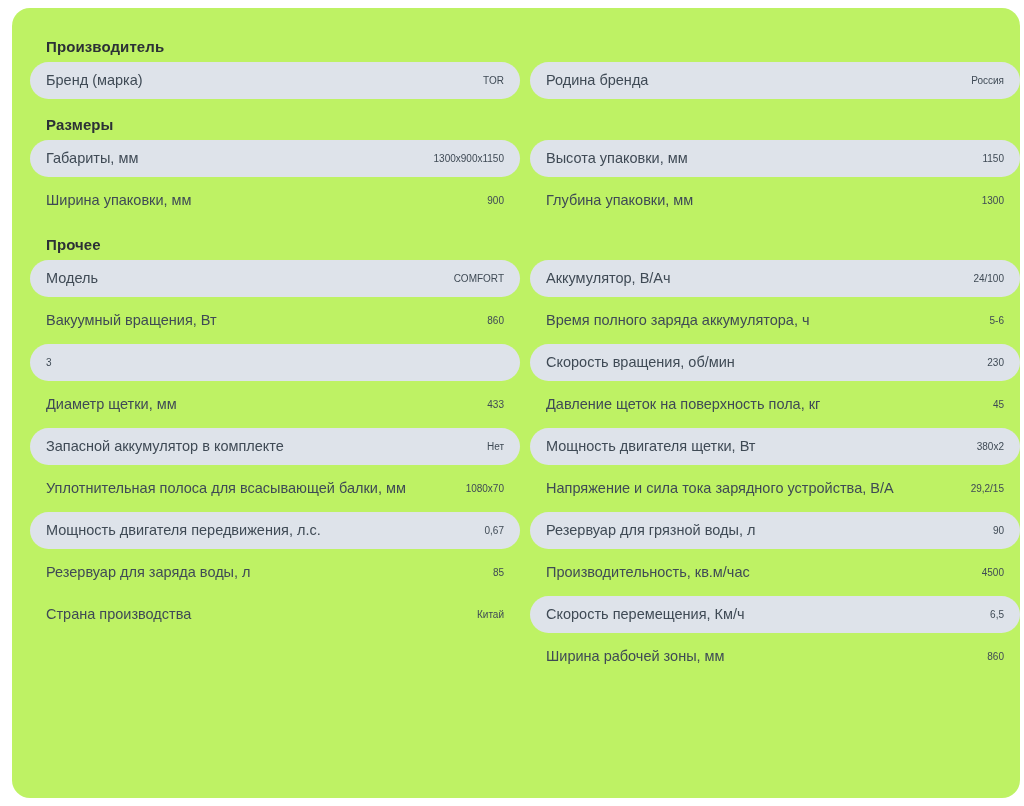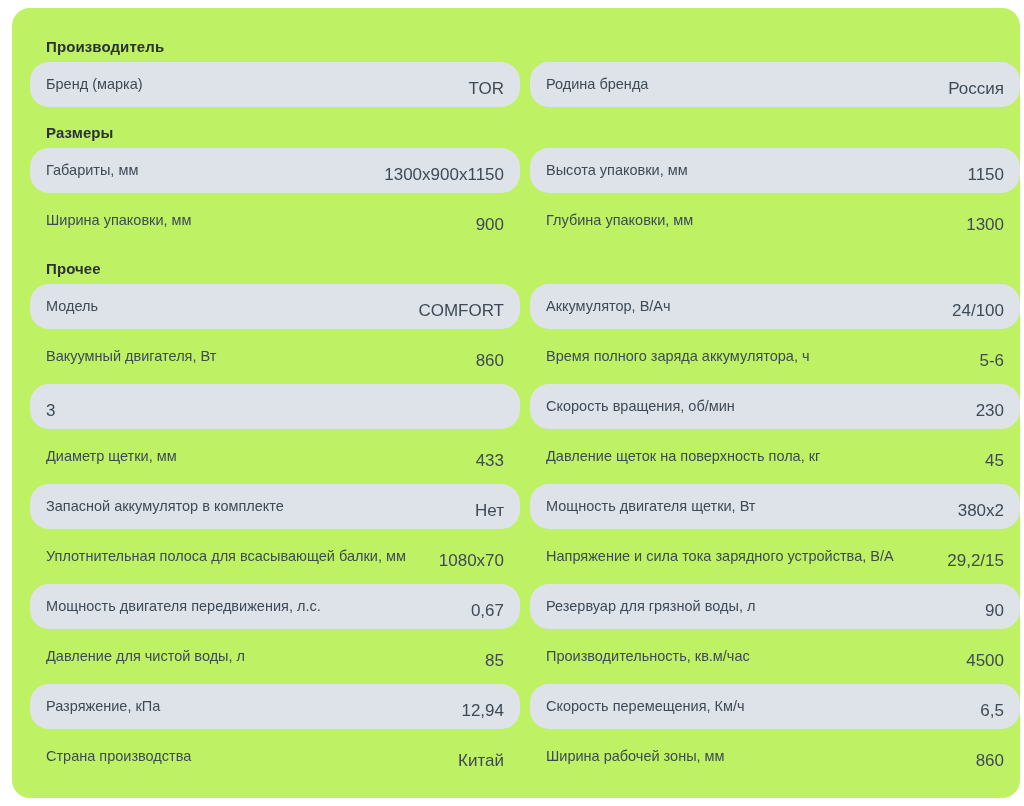--- a/index.html
+++ b/index.html
@@ -77,27 +77,26 @@
 
   .spec-row .row-label {
     font-size: 14.5px;
     line-height: 21px;
     color: #3f4a55;
     flex: 1 1 auto;
     min-width: 0;
   }
 
   .spec-row .row-value {
-    font-size: 17px;
+    font-size: 10px;
     line-height: 21px;
     color: #3f4a55;
     text-align: right;
     white-space: nowrap;
     flex: 0 0 auto;
-    margin-top: 8px;
   }
 
   .spacer-sm {
     height: 6px;
   }
 </style>
 </head>
 <body>
 
 <div class="specs-card">
@@ -153,21 +152,21 @@
 
     <div class="spec-section">
       <div class="section-title">Прочее</div>
       <div class="rows-grid">
         <div class="col">
           <div class="spec-row alt">
             <span class="row-label">Модель</span>
             <span class="row-value">COMFORT</span>
           </div>
           <div class="spec-row">
-            <span class="row-label">Вакуумный двигателя, Вт</span>
+            <span class="row-label">Вакуумный вращения, Вт</span>
             <span class="row-value">860</span>
           </div>
           <div class="spec-row alt">
             <span class="row-value">3</span>
           </div>
           <div class="spec-row">
             <span class="row-label">Диаметр щетки, мм</span>
             <span class="row-value">433</span>
           </div>
           <div class="spec-row alt">
@@ -176,26 +175,22 @@
           </div>
           <div class="spec-row">
             <span class="row-label">Уплотнительная полоса для всасывающей балки, мм</span>
             <span class="row-value">1080x70</span>
           </div>
           <div class="spec-row alt">
             <span class="row-label">Мощность двигателя передвижения, л.с.</span>
             <span class="row-value">0,67</span>
           </div>
           <div class="spec-row">
-            <span class="row-label">Давление для чистой воды, л</span>
+            <span class="row-label">Резервуар для заряда воды, л</span>
             <span class="row-value">85</span>
-          </div>
-          <div class="spec-row alt">
-            <span class="row-label">Разряжение, кПа</span>
-            <span class="row-value">12,94</span>
           </div>
           <div class="spec-row">
             <span class="row-label">Страна производства</span>
             <span class="row-value">Китай</span>
           </div>
         </div>
         <div class="col">
           <div class="spec-row alt">
             <span class="row-label">Аккумулятор, В/Ач</span>
             <span class="row-value">24/100</span>

